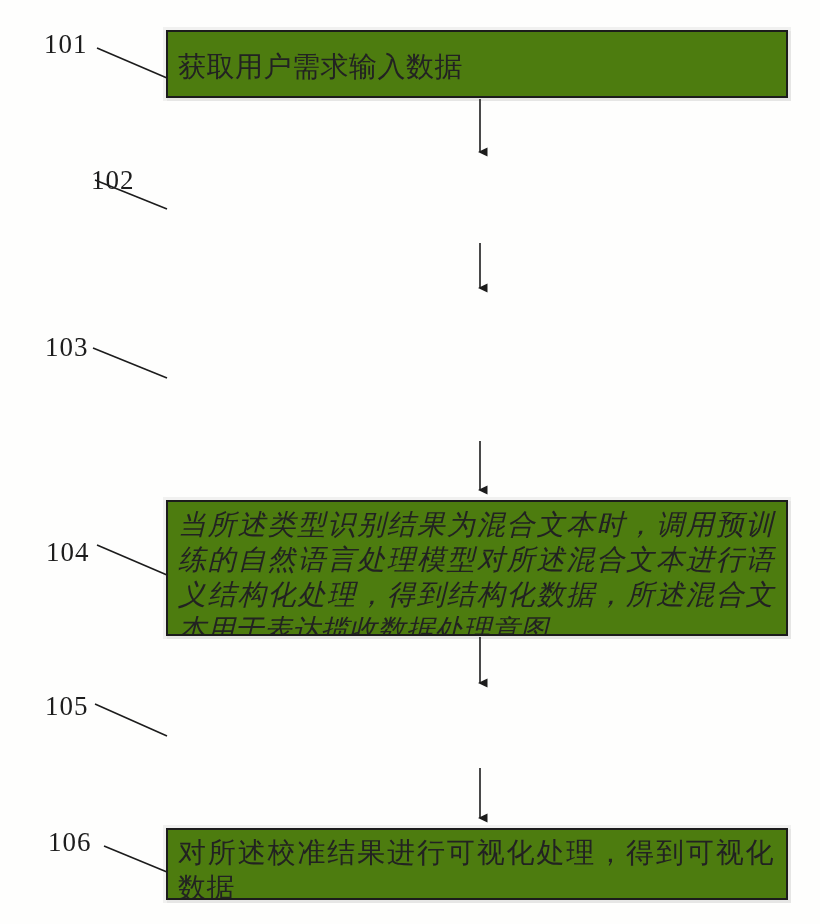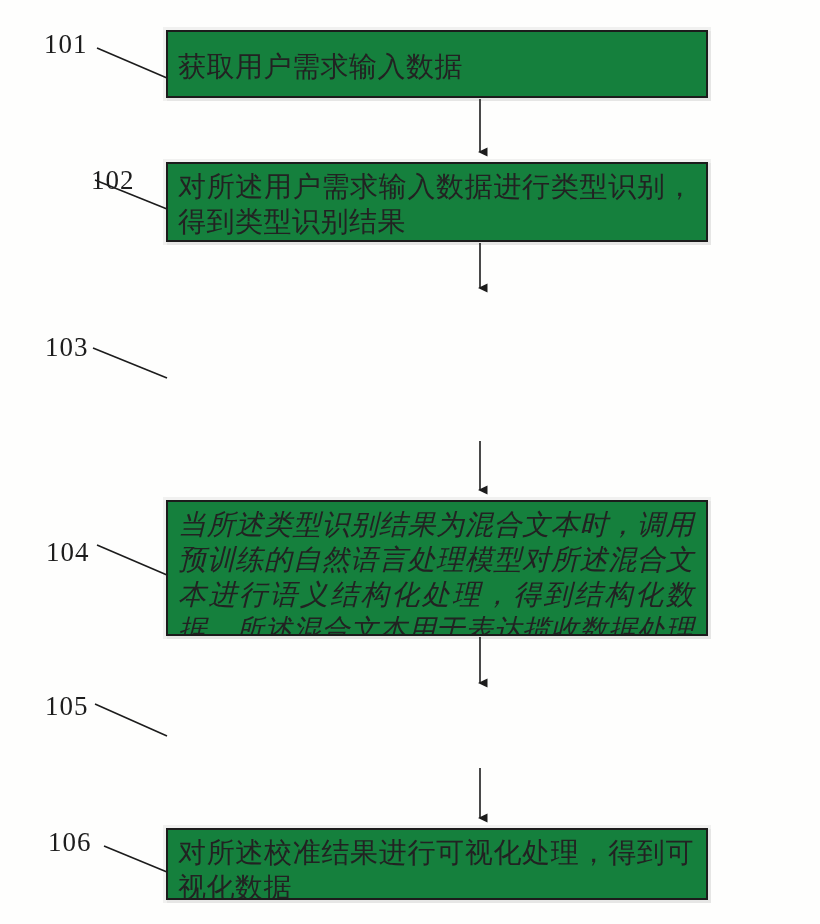--- a/index.html
+++ b/index.html
@@ -17,24 +17,24 @@
   }
   .connectors {
     position: absolute;
     left: 0;
     top: 0;
     pointer-events: none;
   }
   .step-box {
     position: absolute;
     left: 166px;
-    width: 542px;
+    width: 622px;
     box-sizing: border-box;
     border: 2px solid #1c1c1c;
-    background: #15803d;
+    background: #4d7c0f;
     box-shadow: 0 0 0 3px rgba(40,40,40,0.06), 2px 2px 0 1px rgba(40,40,40,0.05);
     color: #222222;
     font-size: 28px;
     line-height: 35px;
     letter-spacing: 0.5px;
     padding: 5px 12px 3px 10px;
     text-align: justify;
     overflow: hidden;
   }
   .step-label {
@@ -72,17 +72,16 @@
   </svg>
 
   <div class="step-label" style="left:44px; top:31px;font-family:Liberation Serif, serif;">101</div>
   <div class="step-label" style="left:46px; top:167px;margin-left:45px;">102</div>
   <div class="step-label" style="left:45px; top:334px;">103</div>
   <div class="step-label" style="left:46px; top:532px;margin-top:7px;">104</div>
   <div class="step-label" style="left:45px; top:693px;">105</div>
   <div class="step-label" style="left:48px; top:829px;">106</div>
 
   <div class="step-box" style="top:30px;  height:68px;  padding-top:17px;">获取用户需求输入数据</div>
-  <div class="step-box" style="top:162px; height:80px;">对所述用户需求输入数据进行类型识别，得到类型识别结果</div>
   <div class="step-box" style="top:500px; height:136px;font-style:italic;">当所述类型识别结果为混合文本时，调用预训练的自然语言处理模型对所述混合文本进行语义结构化处理，得到结构化数据，所述混合文本用于表达揽收数据处理意图</div>
   <div class="step-box" style="top:828px; height:72px;">对所述校准结果进行可视化处理，得到可视化数据</div>
 
 </div>
 
 </body></html>

